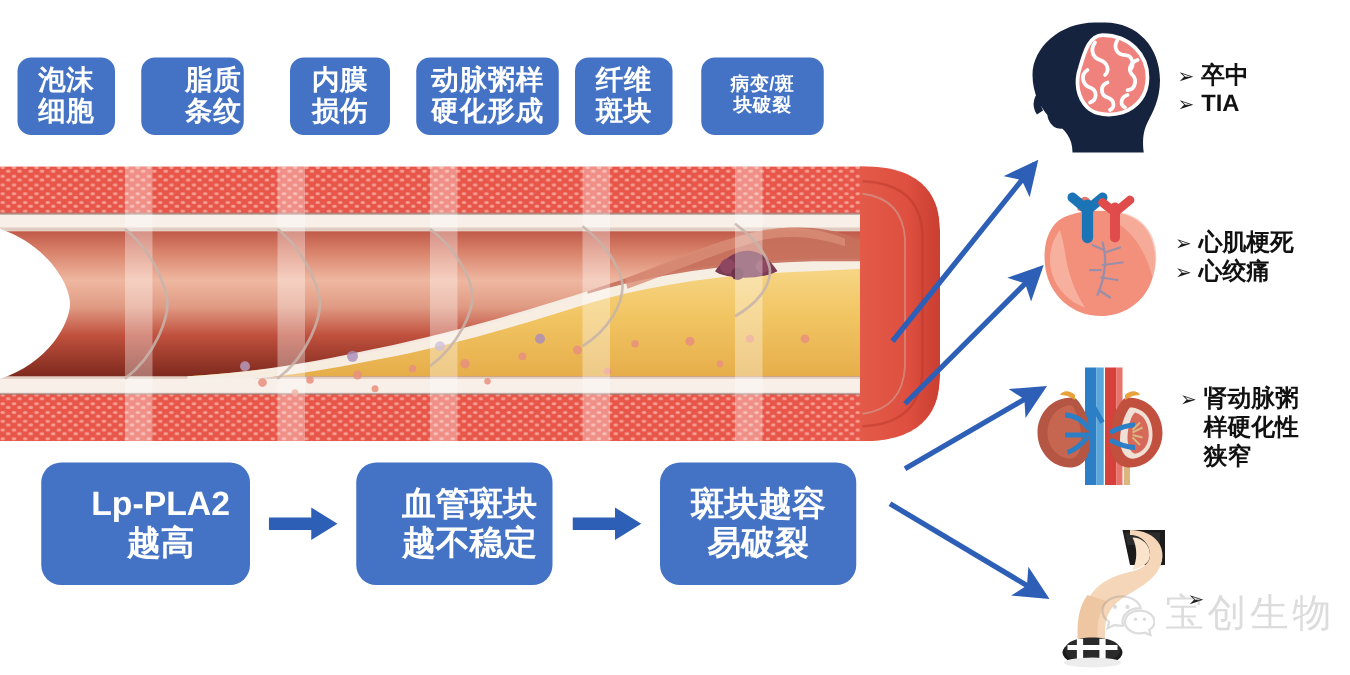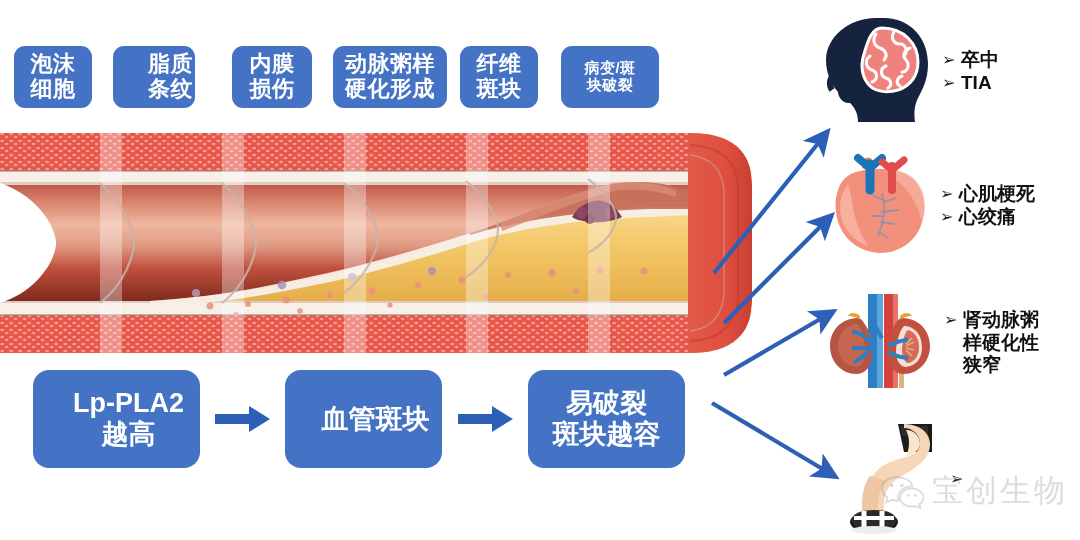--- a/index.html
+++ b/index.html
@@ -249,24 +249,25 @@
       </g>
   </svg>
 
   <div id="flow-layer">
       <div class="flow-box" style="left: 33px; top: 370px; width: 167px; height: 98px; font-size: 27px; padding-left: 24px;">
         <span class="ln">Lp-PLA2</span>
         <span class="ln">越高</span>
       </div>
       <div class="flow-box" style="left: 285px; top: 370px; width: 157px; height: 98px; font-size: 27px; padding-left: 24px;">
         <span class="ln">血管斑块</span>
+        <span class="ln">越不稳定</span>
       </div>
       <div class="flow-box" style="left: 528px; top: 370px; width: 157px; height: 98px; font-size: 27px;">
+        <span class="ln">斑块越容</span>
         <span class="ln">易破裂</span>
-        <span class="ln">斑块越容</span>
       </div>
       <div class="flow-arrow" style="left: 215px; top: 404px; width: 56px; height: 30px;"><svg width="56" height="30" viewBox="0 0 56 30">
           <path d="M0,10 L34,10 L34,2 L55,15 L34,28 L34,20 L0,20 Z" fill="#2E5FB7"></path>
         </svg></div>
       <div class="flow-arrow" style="left: 458px; top: 404px; width: 56px; height: 30px;"><svg width="56" height="30" viewBox="0 0 56 30">
           <path d="M0,10 L34,10 L34,2 L55,15 L34,28 L34,20 L0,20 Z" fill="#2E5FB7"></path>
         </svg></div>
     </div>
 
   <div id="conseq-layer">

